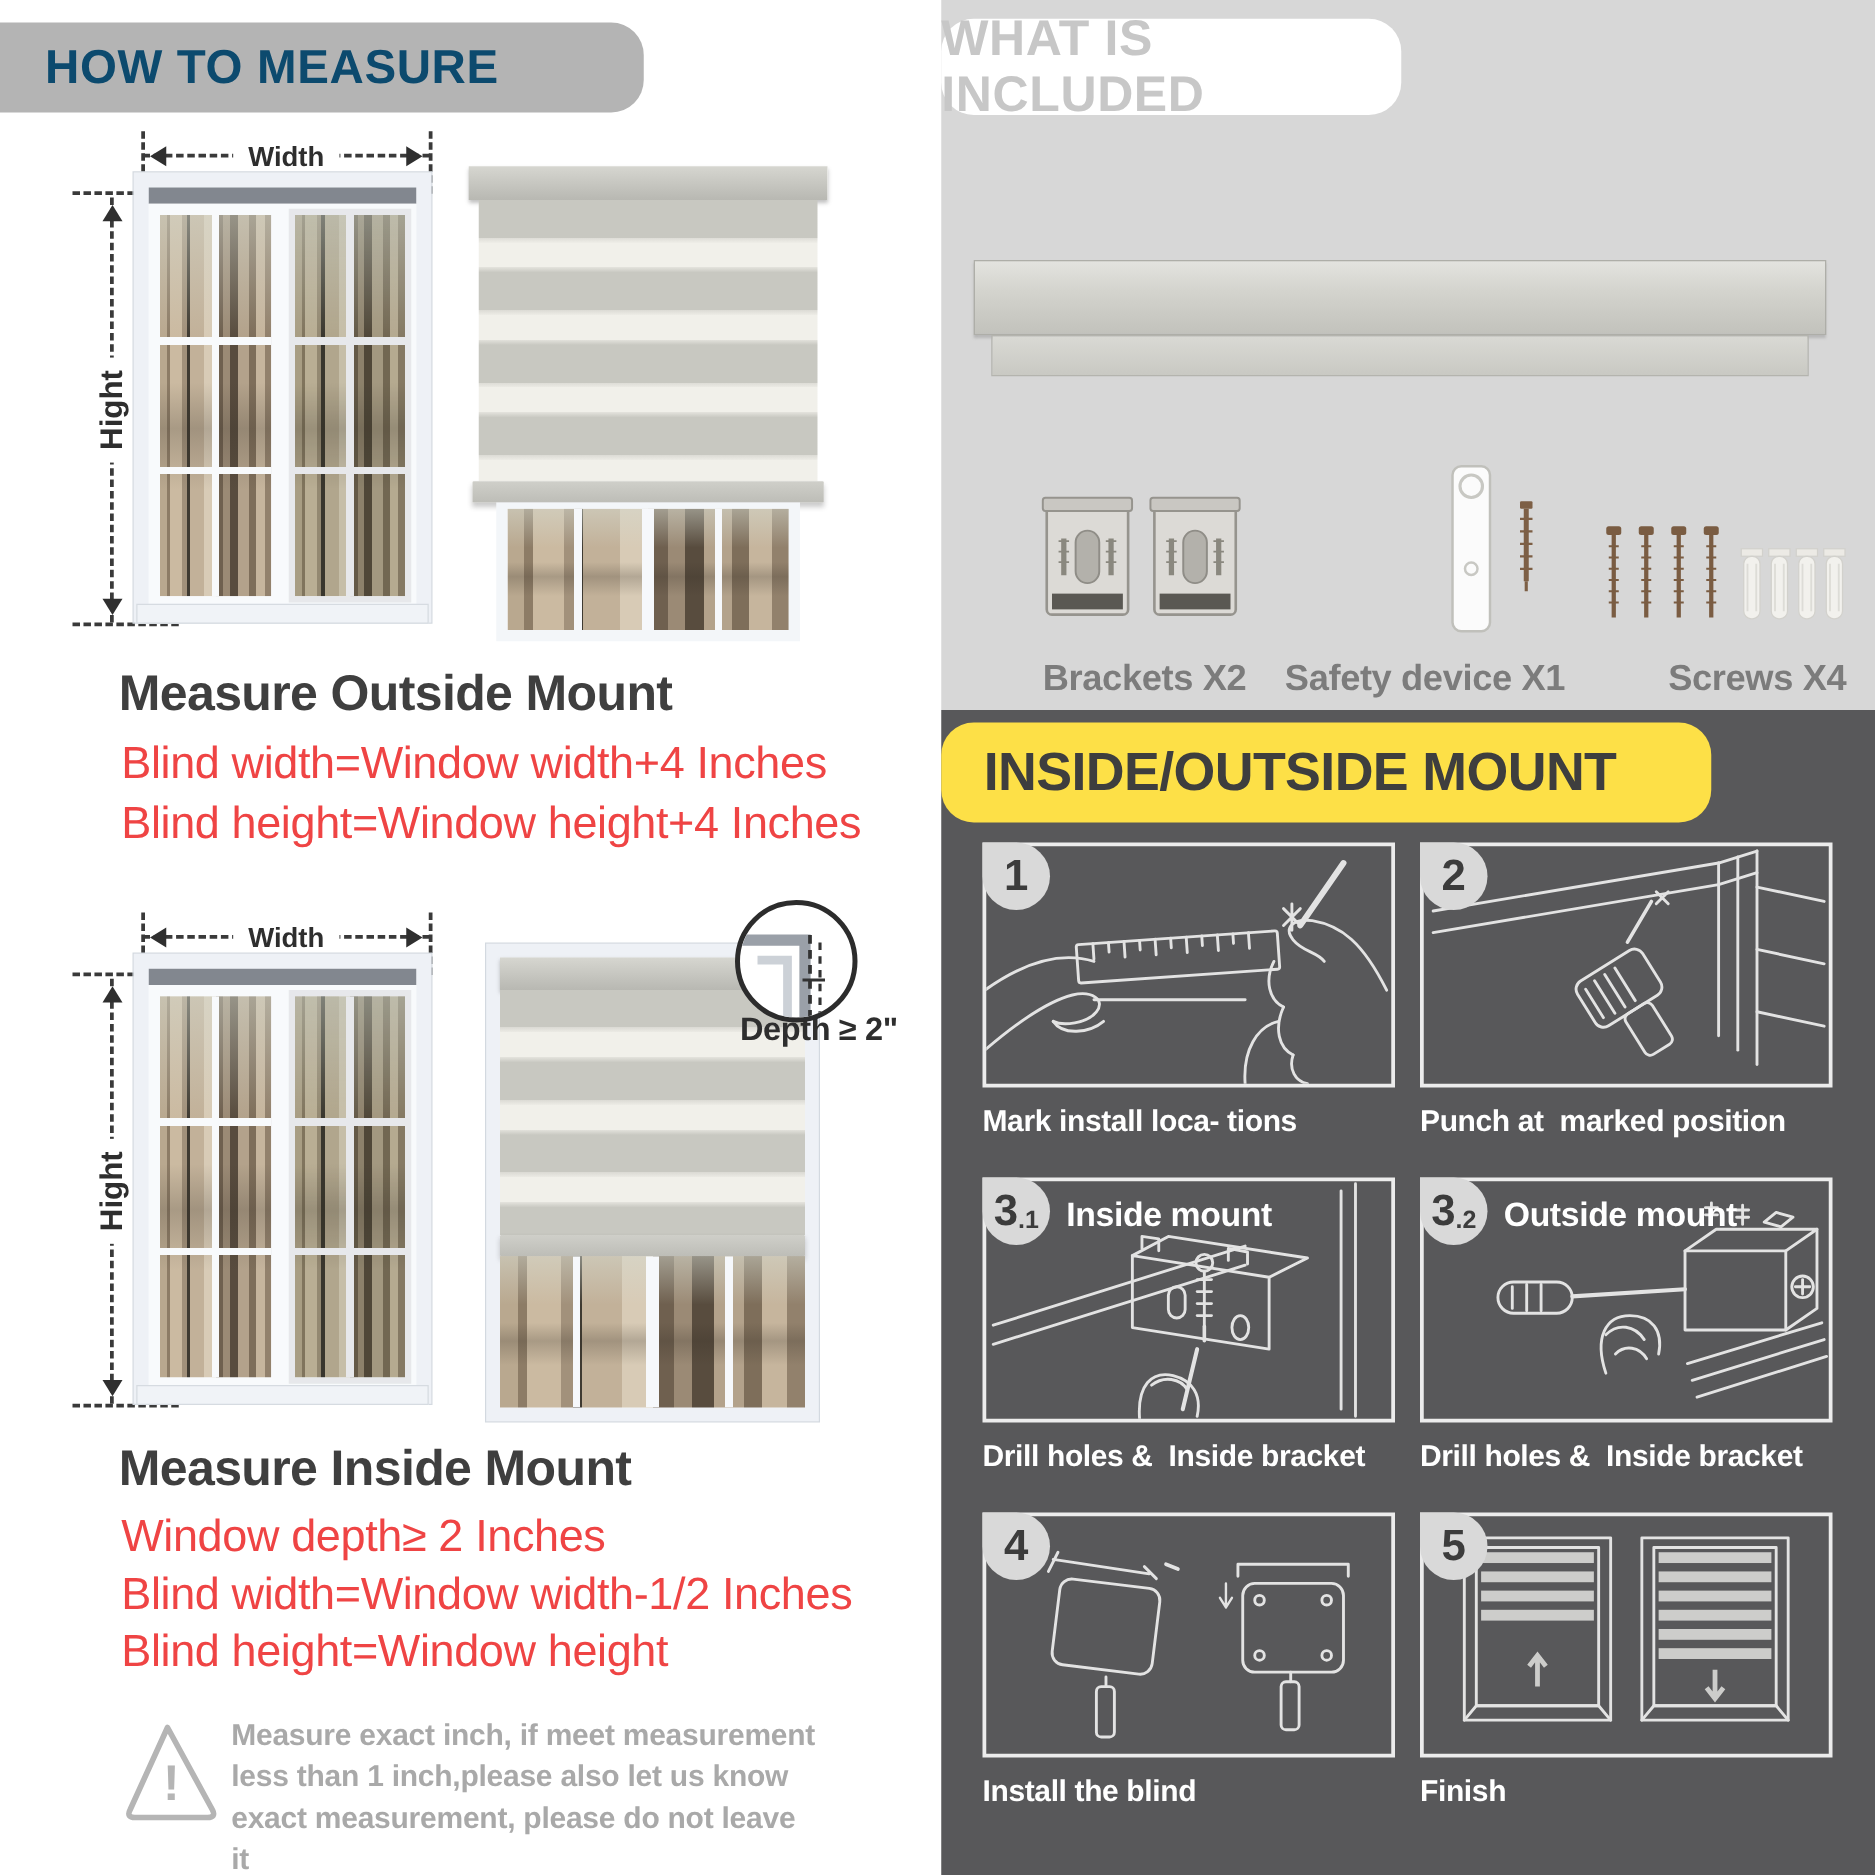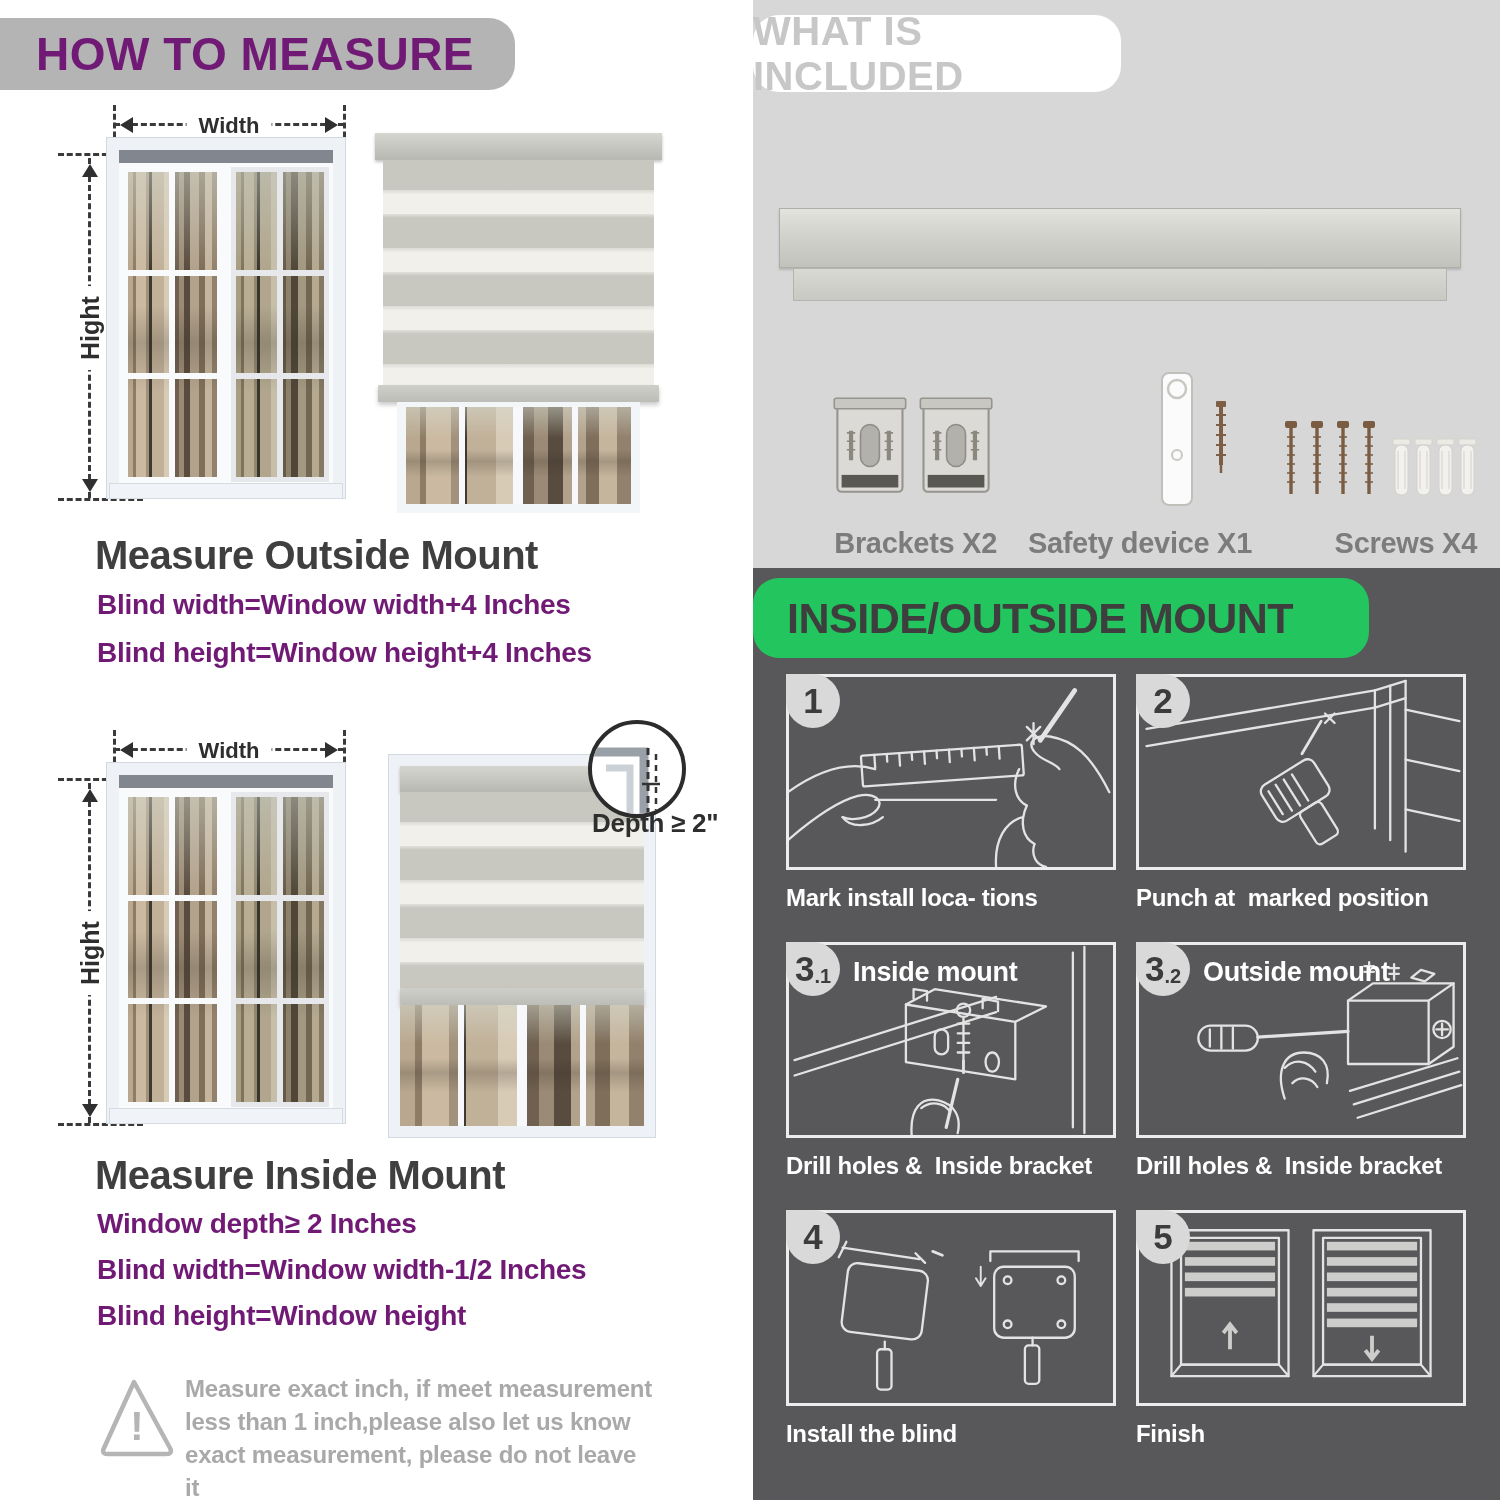--- a/index.html
+++ b/index.html
@@ -5,24 +5,24 @@
   html,body{margin:0;padding:0;background:#fff;}
   body{font-family:"Liberation Sans", sans-serif; width:1500px; height:1500px; position:relative;}
   .canvas{position:absolute;left:0;top:0;width:1500px;height:1500px;overflow:hidden;background:#fff;}
 
   
   .abs{position:absolute;}
 
   
   .banner-left{left:0;top:18px;width:515px;height:72px;background:#b4b4b4;border-radius:0 26px 26px 0;
     display:flex;align-items:center;padding-left:36px;box-sizing:border-box;}
-  .banner-left span{color:#701a75;font-weight:bold;font-size:46px;letter-spacing:.5px;}
+  .banner-left span{color:#0c4a6e;font-weight:bold;font-size:38px;letter-spacing:.5px;}
 
   .section-heading{font-weight:bold;font-size:40px;color:#3f3f3f;letter-spacing:-.5px;}
-  .rule-line{font-weight:bold;font-size:28px;color:#701a75;letter-spacing:-.3px;}
+  .rule-line{font-weight:normal;font-size:36px;color:#ef4444;letter-spacing:-.3px;}
 
   
   .window{background:#f8fafc;border:12px solid #eef1f6;outline:1px solid #d3d9e0;box-sizing:border-box;
     display:flex;flex-direction:column;}
   .window::after{content:"";position:absolute;left:-10px;right:-10px;bottom:-13px;height:14px;
     background:#f0f3f7;border:1px solid #d6dbe1;}
   .lintel{height:13px;background:#82878f;flex:0 0 auto;}
   .win-inner{flex:1;display:flex;gap:9px;background:#f8fafc;padding:4px;}
   .pane{flex:1;position:relative;border:5px solid #f8fafc;overflow:hidden;}
   .glass{background:
@@ -91,21 +91,21 @@
     background:linear-gradient(180deg,#e3e3df 0%,#d4d4ce 40%,#c2c2bc 100%);
     border:1px solid #aeaea8;box-sizing:border-box;box-shadow:0 2px 2px rgba(120,120,120,.35);}
   .headrail-tier{position:absolute;left:40px;top:268px;width:654px;height:33px;
     background:linear-gradient(180deg,#d9d9d4 0%,#c9c9c3 100%);border:1px solid #b4b4ae;box-sizing:border-box;}
   .parts-row{position:absolute;left:24px;top:344px;width:700px;height:216px;display:flex;justify-content:space-between;}
   .part{display:flex;flex-direction:column;align-items:flex-end;justify-content:flex-end;gap:8px;}
   .part-label{font-weight:bold;font-size:29px;color:#7c7c7c;letter-spacing:-.3px;}
 
   
   .mount-panel{left:753px;top:568px;width:747px;height:932px;background:#58585a;}
-  .banner-mount{position:absolute;left:0;top:10px;width:616px;height:80px;background:#22c55e;border-radius:26px;
+  .banner-mount{position:absolute;left:0;top:10px;width:616px;height:80px;background:#fde047;border-radius:26px;
     display:flex;align-items:center;padding-left:34px;box-sizing:border-box;}
   .banner-mount span{color:#3e3e3e;font-weight:bold;font-size:43px;letter-spacing:-.5px;}
   .tile{position:absolute;width:330px;height:196px;border:3px solid #ececec;box-sizing:border-box;}
   .tile svg{position:absolute;inset:0;width:100%;height:100%;}
   .badge{position:absolute;top:-3px;left:-3px;width:54px;height:54px;background:#d9d9d9;
     border-radius:0 50% 50% 50%;display:flex;align-items:center;justify-content:center;
     color:#3c3c3c;font-weight:bold;font-size:35px;z-index:2;}
   .badge .sub{font-size:20px;position:relative;top:7px;}
   .tile-title{position:absolute;left:64px;top:12px;color:#fff;font-weight:bold;font-size:27px;z-index:2;letter-spacing:-.3px;}
   .caption{position:absolute;width:420px;color:#fff;font-weight:bold;font-size:24px;white-space:pre;letter-spacing:-.3px;}

